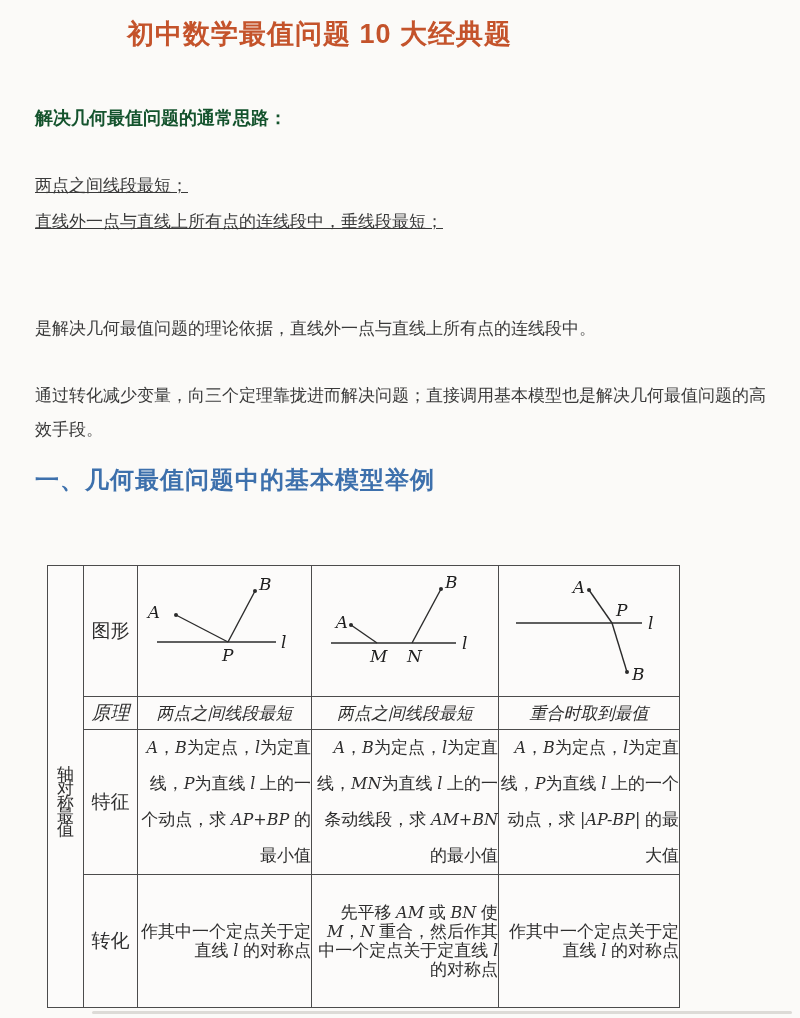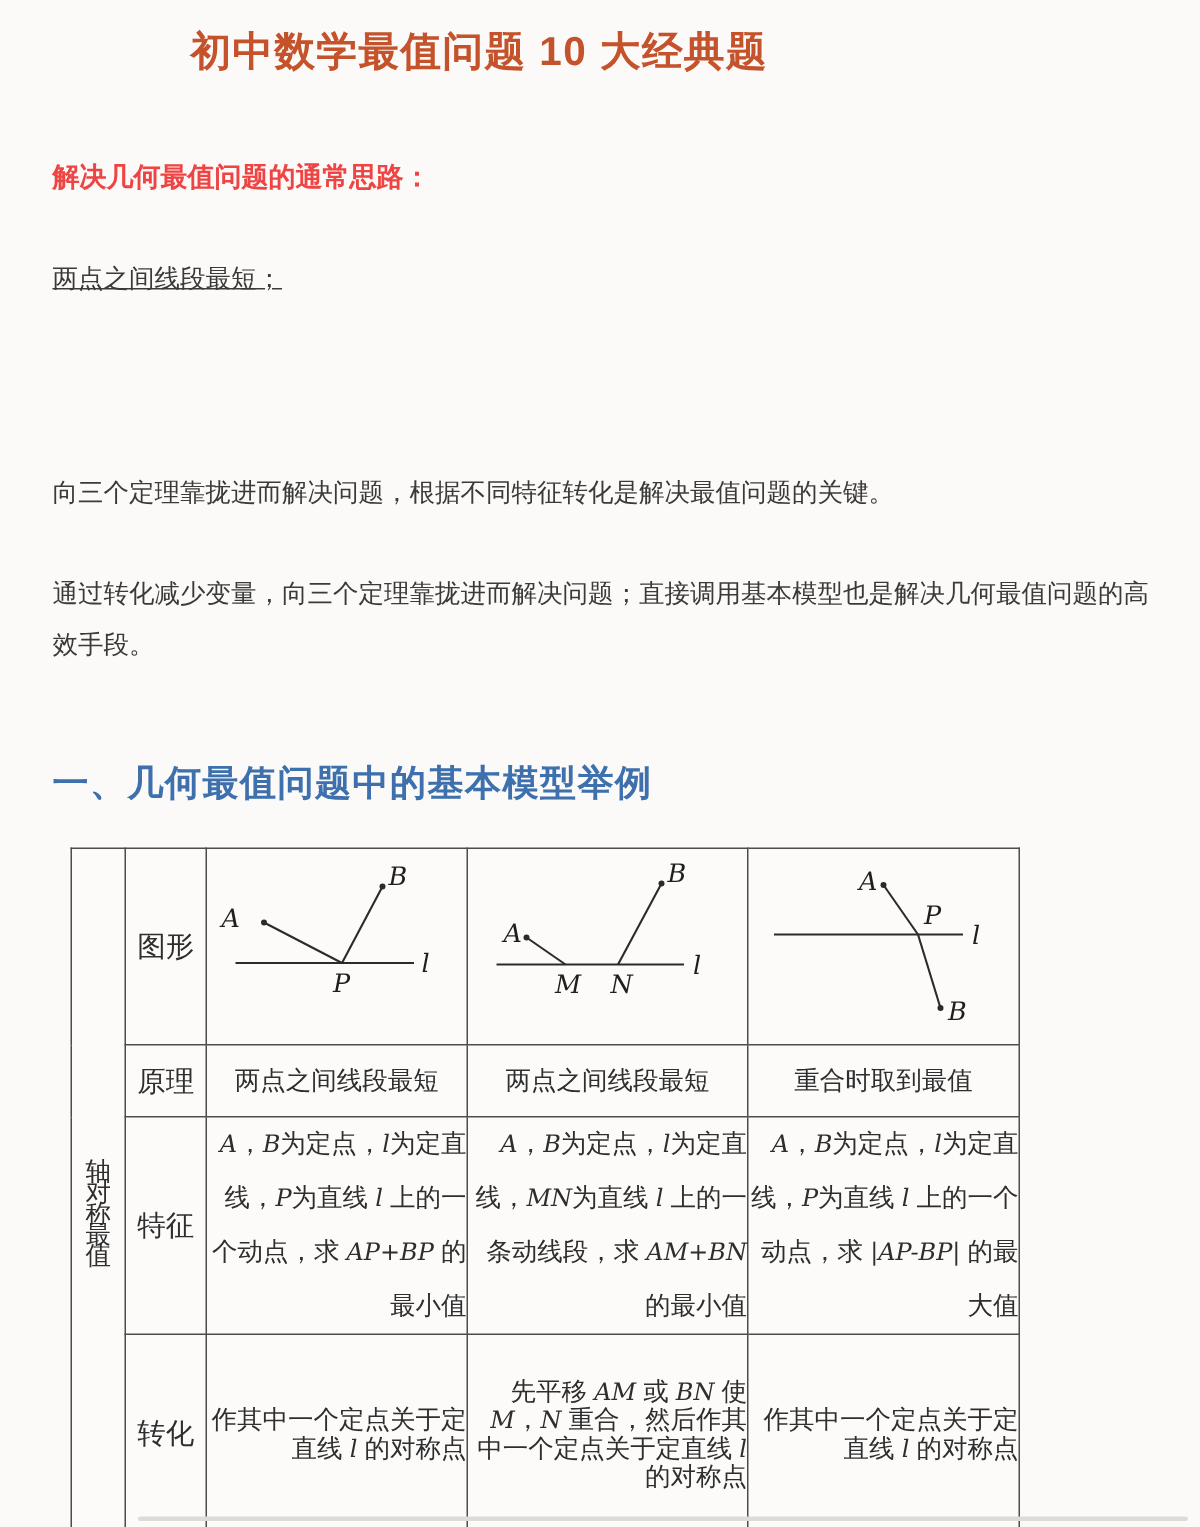--- a/index.html
+++ b/index.html
@@ -8,54 +8,54 @@
     background:#fbfaf8;
     font-family:"Liberation Sans",sans-serif;
     color:#363636;
   }
   .abs{position:absolute;}
   .title{
     top:16px;left:0;width:639px;text-align:center;
     font-size:27px;font-weight:bold;letter-spacing:1px;
   }
   .lead{
-    top:106px;left:35px;font-size:18px;font-weight:bold;color:#ef4444;text-align:right;
+    top:106px;left:35px;font-size:18px;font-weight:bold;color:#14532d;text-align:right;
   }
   .principles{
     top:168px;left:35px;font-size:17px;line-height:36px;color:#3a3a3a;text-decoration:underline;
   }
   .para-basis{
     top:312px;left:35px;width:740px;font-size:17px;line-height:33px;color:#3a3a3a;
   }
   .para-method{
     top:379px;left:35px;width:737px;font-size:17px;line-height:34px;color:#3a3a3a;
   }
   .section-heading{
-    top:506px;left:35px;font-size:24px;font-weight:bold;letter-spacing:1px;
+    top:464px;left:35px;font-size:24px;font-weight:bold;letter-spacing:1px;
   }
   table.models{
     position:absolute;top:565px;left:47px;
     border-collapse:collapse;table-layout:fixed;
     width:632px;
     font-size:17px;color:#2e2e2e;
   }
   table.models td{
     border:1.5px solid #4c4c4c;
     padding:0;
     vertical-align:middle;
     background:#fcfbfa;
   }
   td.cat{width:36px;text-align:center;}
   .cat-inner{
     writing-mode:vertical-rl;text-orientation:upright;
     letter-spacing:14px;font-size:17px;margin:0 auto;
   }
   td.rowlab{width:54px;text-align:center;font-size:19px;}
   tr.r-diagram{height:130px;}
-  tr.r-principle{height:48px;}
+  tr.r-principle{height:33px;font-style:italic;}
   tr.r-feature{height:144px;}
   tr.r-transform{height:133px;}
   td.c1{width:174px;}
   td.c2{width:187px;}
   td.c3{width:181px;}
   td.center{text-align:center;}
   td.textcell{padding:0 8px;text-align:right;}
   tr.r-feature td.textcell{line-height:36px;}
   tr.r-transform td.textcell{line-height:19px;}
   td.textcell i, .mathified i{
@@ -75,23 +75,24 @@
 </style>
 </head>
 <body>
 
 <div class="abs title" style="color: rgb(196, 83, 43);">初中数学最值问题 10 大经典题</div>
 
 <div class="abs lead">解决几何最值问题的通常思路：</div>
 
 <div class="abs principles">
   <div>两点之间线段最短；</div>
+  <div>直线外一点与直线上所有点的连线段中，垂线段最短；</div>
 </div>
 
-<div class="abs para-basis">向三个定理靠拢进而解决问题，根据不同特征转化是解决最值问题的关键。</div>
+<div class="abs para-basis">是解决几何最值问题的理论依据，直线外一点与直线上所有点的连线段中。</div>
 
 <div class="abs para-method">通过转化减少变量，向三个定理靠拢进而解决问题；直接调用基本模型也是解决几何最值问题的高效手段。</div>
 
 <div class="abs section-heading" style="color: rgb(61, 112, 172);">一、几何最值问题中的基本模型举例</div>
 
 <table class="models">
   <colgroup>
     <col style="width:36px">
       <col style="width:54px">
     <col style="width:174px">

